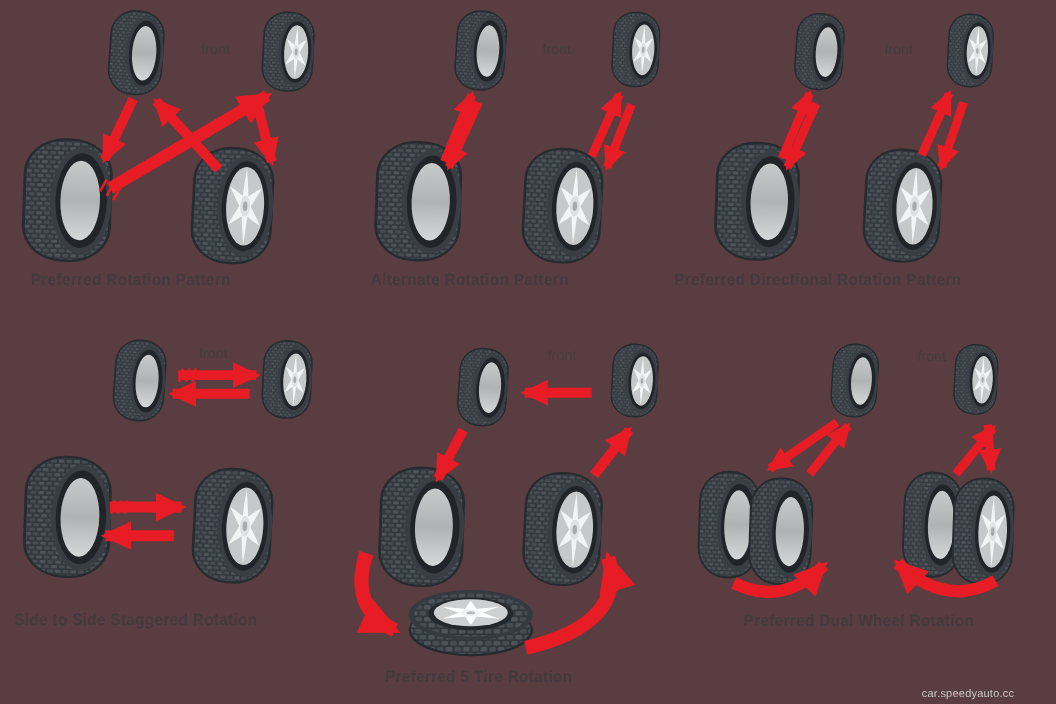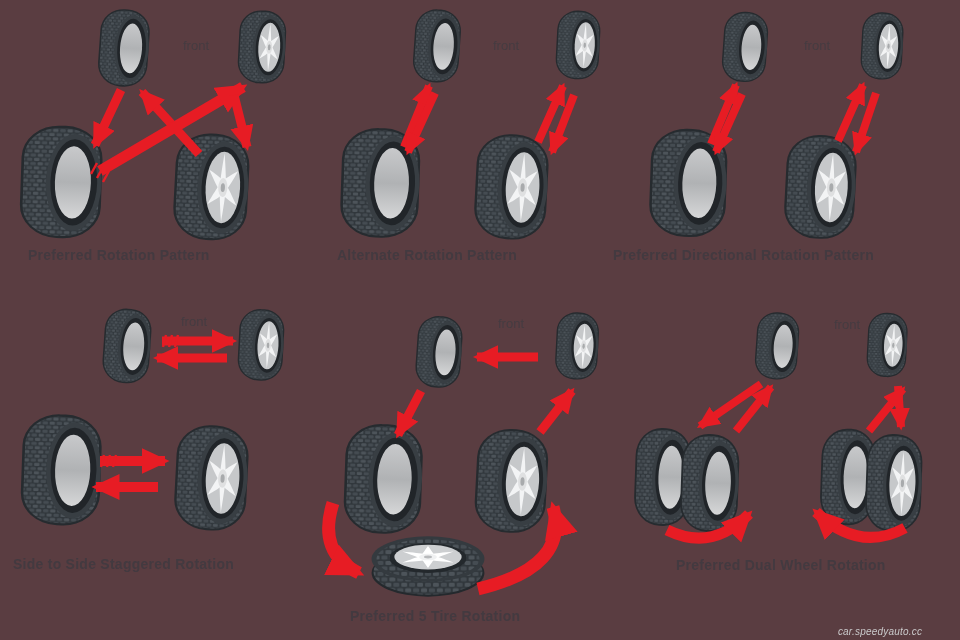--- a/index.html
+++ b/index.html
@@ -3,21 +3,21 @@
 <meta charset="utf-8">
 <style>
   html,body{margin:0;padding:0;background:#5a3d41;}
   .canvas{position:relative;width:960px;height:640px;background:#5a3d41;overflow:hidden;
           font-family:"Liberation Sans",sans-serif;}
   svg.scene{position:absolute;left:0;top:0;}
   .title{position:absolute;font-weight:bold;font-size:15px;letter-spacing:.3px;color:#433a40;
          transform:scaleX(.93);transform-origin:left top;white-space:nowrap;}
   .front{position:absolute;font-size:13px;color:#453c41;transform:translate(-50%,-50%);white-space:nowrap;}
   .watermark{position:absolute;font-size:10px;color:#c9c9ca;letter-spacing:.2px;
-             transform:translate(-50%,-50%);white-space:nowrap;font-style:italic;}
+             transform:translate(-50%,-50%);white-space:nowrap;}
 </style>
 </head>
 <body>
 
 <div class="canvas">
 
 <svg class="scene" width="960" height="640" viewBox="0 0 960 640">
   <defs>
     <pattern id="tread" width="16" height="11" patternUnits="userSpaceOnUse">
       <rect width="16" height="11" fill="#31373c"></rect>

